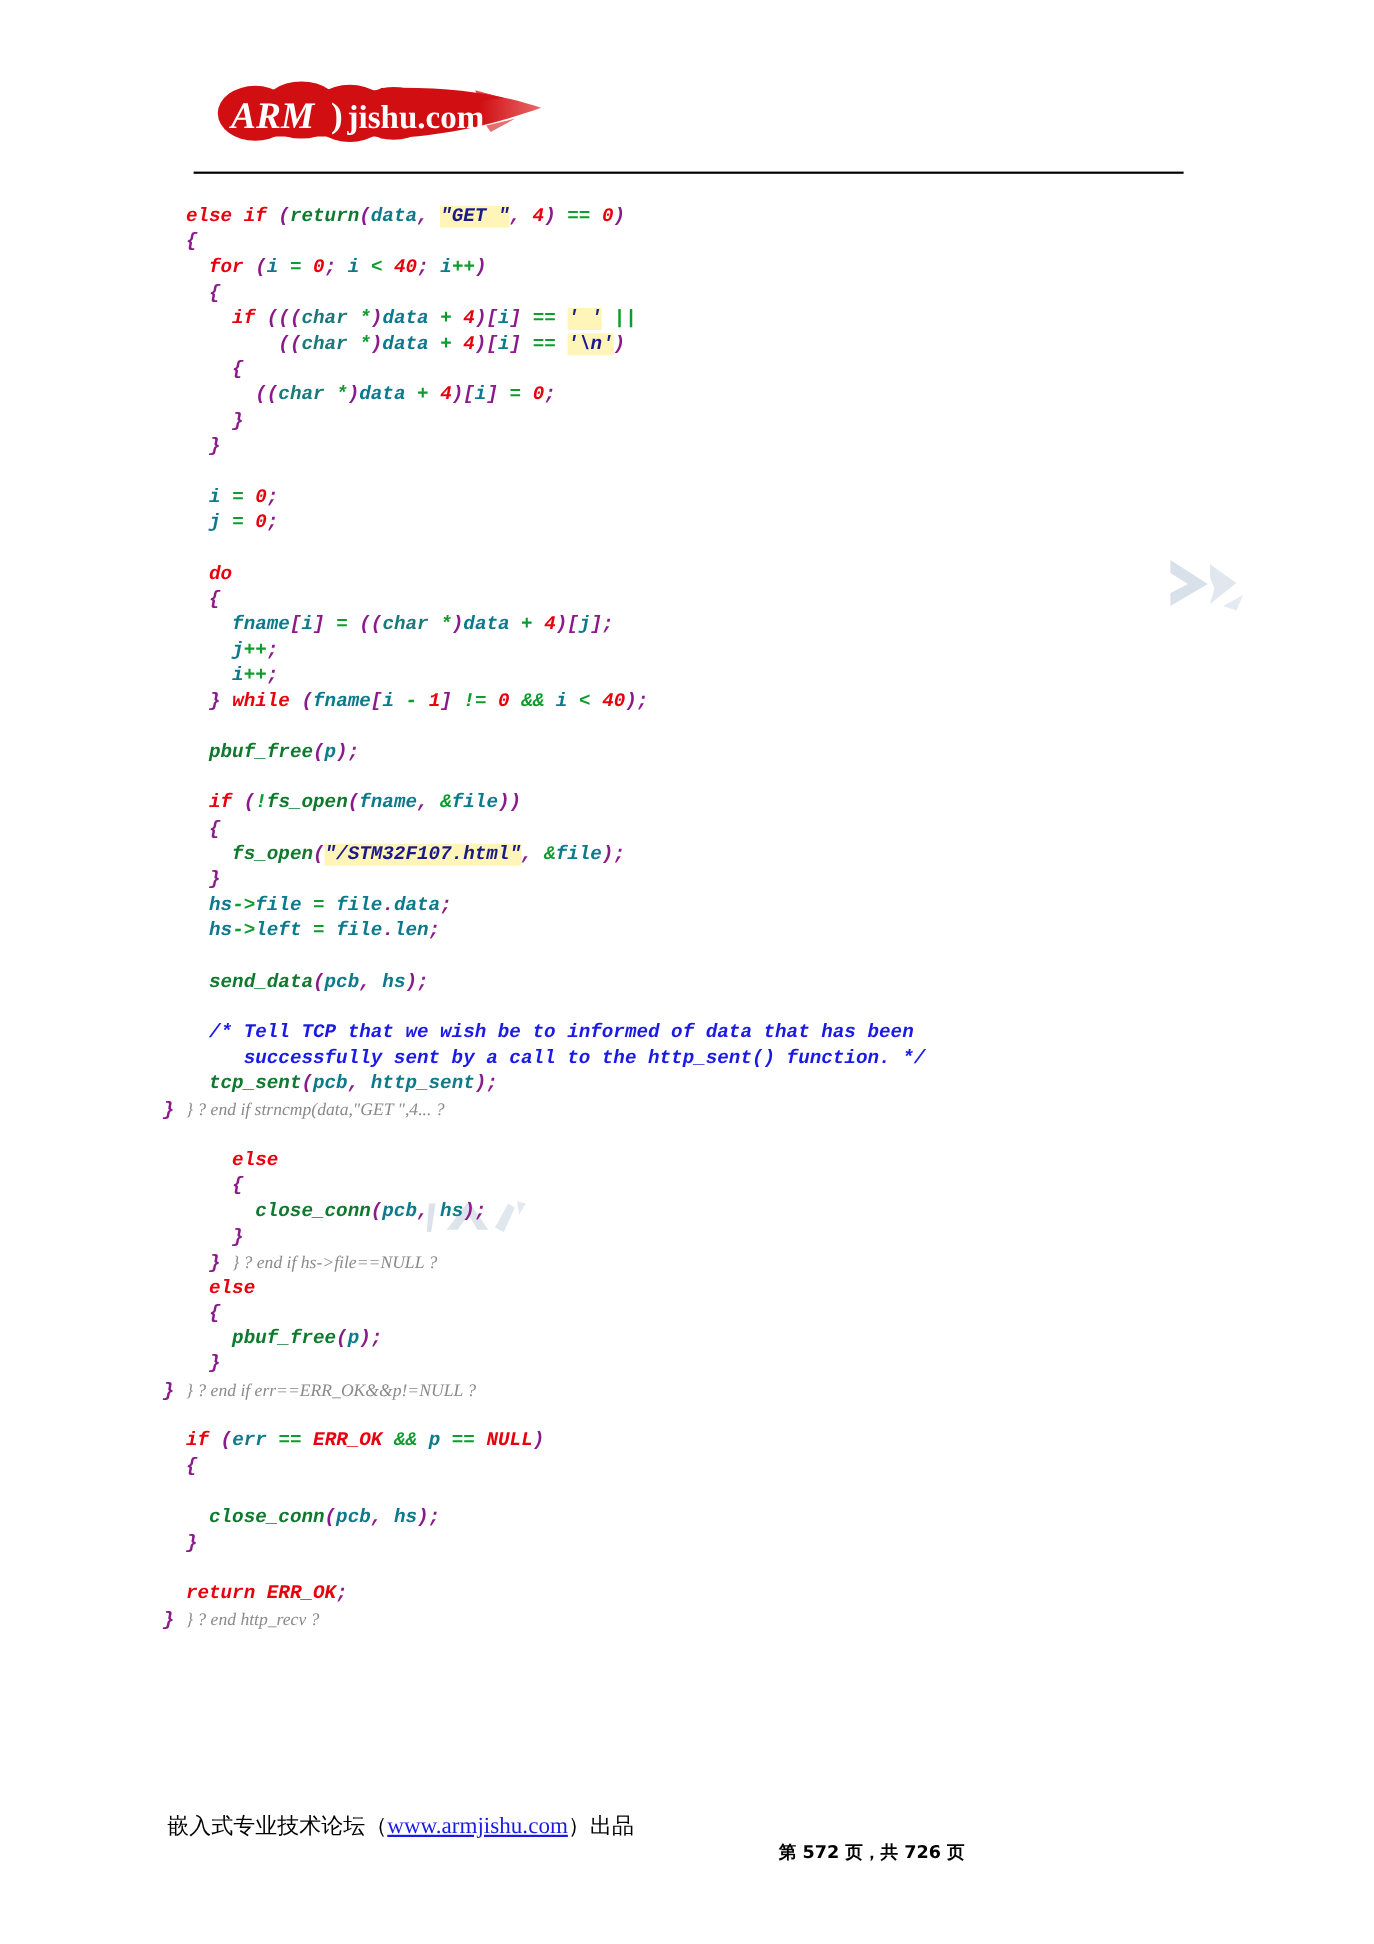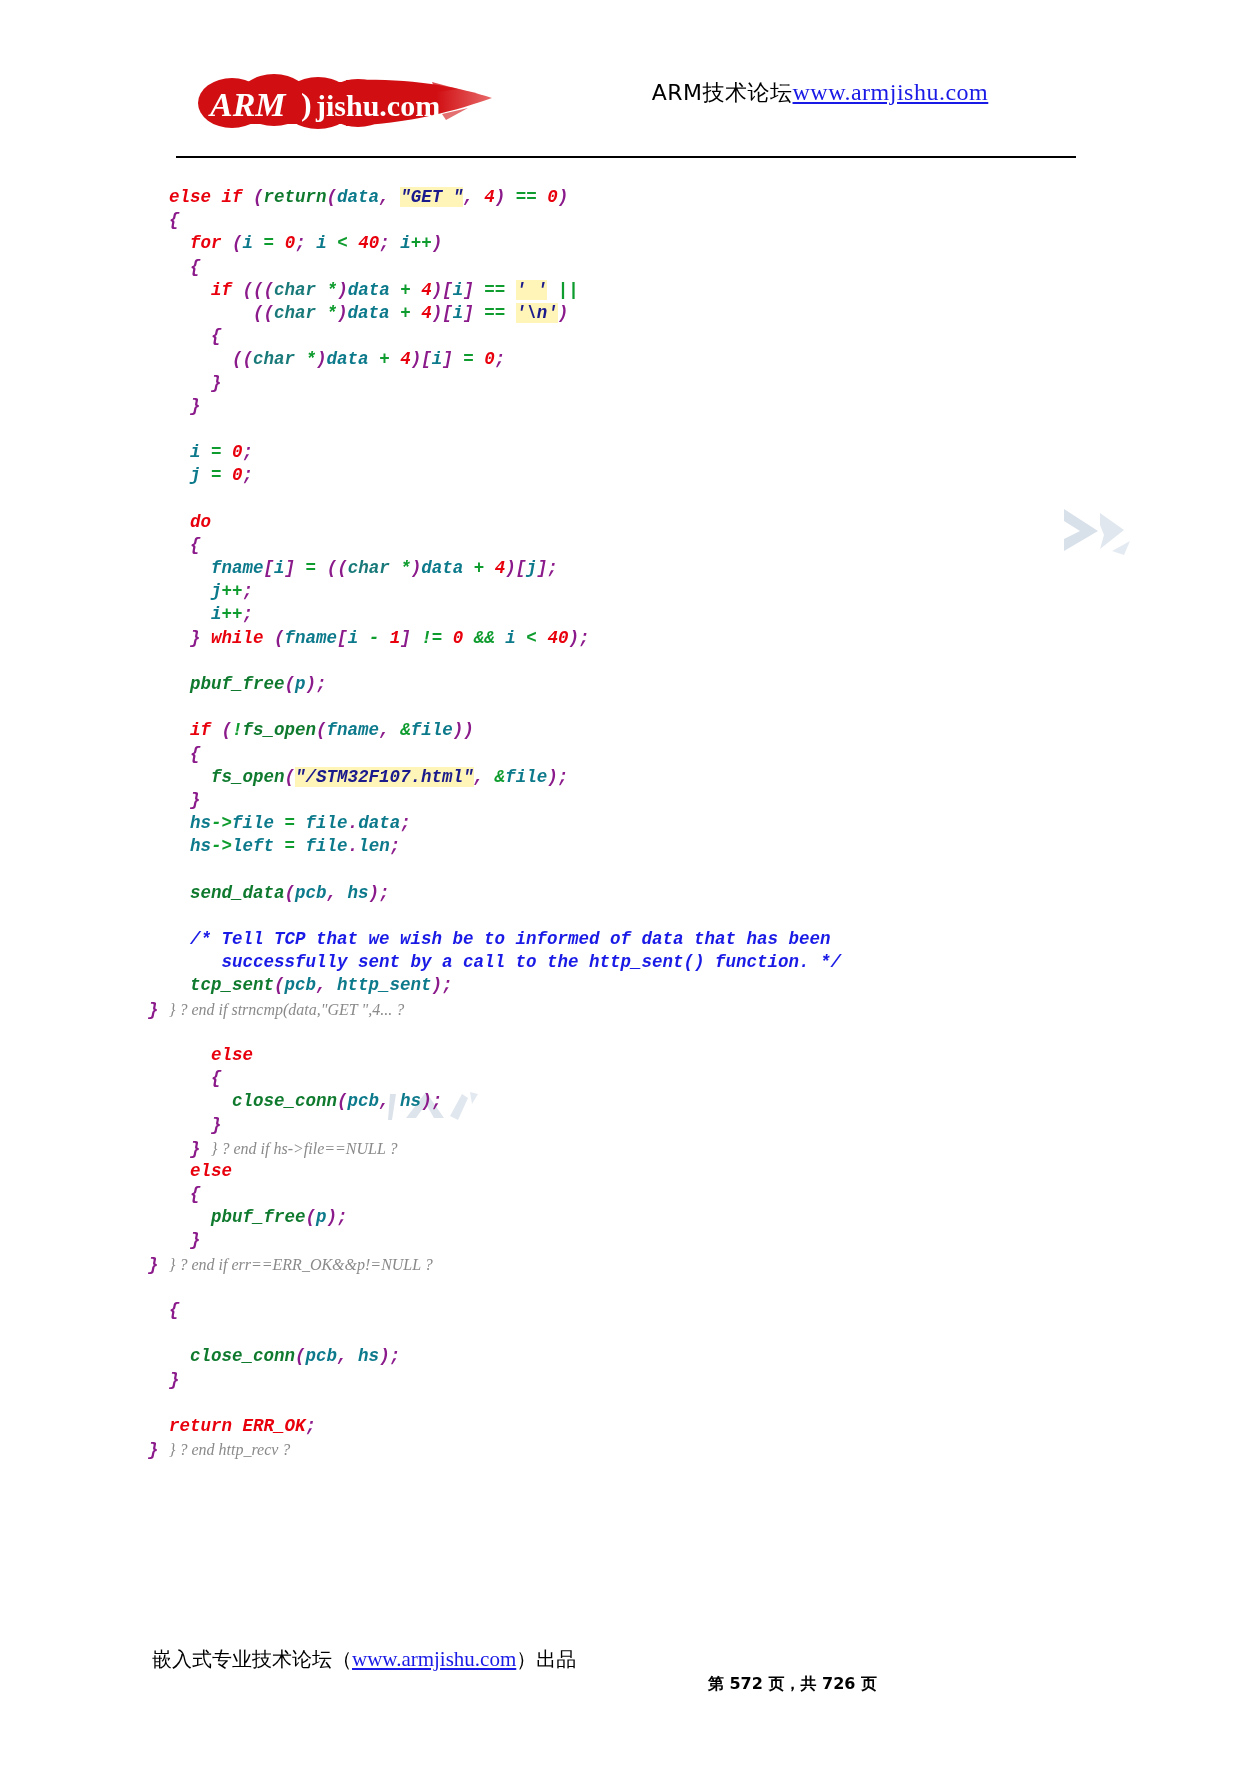--- a/index.html
+++ b/index.html
@@ -188,21 +188,20 @@
       <ellipse cx="162" cy="31" rx="34" ry="24" fill="#d10f13"></ellipse>
       <rect x="20" y="10" width="160" height="42" rx="18" fill="#d10f13"></rect>
 
       <text x="14" y="44" font-family="Liberation Serif, serif" font-size="34" font-weight="bold" font-style="italic" fill="#ffffff">ARM</text>
       <text x="105" y="43" font-family="Liberation Serif, serif" font-size="32" font-weight="bold" fill="#ffffff">)</text>
       <text x="120" y="44" font-family="Liberation Serif, serif" font-size="30" font-weight="bold" fill="#ffffff">jishu.com</text>
     </svg>
   </div>
 
   <div id="header-text">
-    <div id="header-line1"><span class="cn">ARM技术论坛</span><a id="header-url" href="#">www.armjishu.com</a></div>
   </div>
 
   <div id="header-rule"></div>
 </div>
 
 <div class="wm" id="wm-right">
   <svg width="72" height="58" viewBox="0 0 72 58" xmlns="http://www.w3.org/2000/svg">
     <path d="M4 4 L38 26 L4 46 L4 34 L20 26 L4 16 Z" fill="#b9c7d9"></path>
     <path d="M40 8 L64 25 L40 44 L44 30 L40 20 Z" fill="#c8d4e2"></path>
     <path d="M52 46 L70 36 L64 50 Z" fill="#cfdae6"></path>
@@ -261,20 +260,21 @@
 <div class="ln">      <span class="pun">{</span></div>
 <div class="ln">        <span class="fn">close_conn</span><span class="pun">(</span><span class="var">pcb</span><span class="pun">,</span> <span class="var">hs</span><span class="pun">);</span></div>
 <div class="ln">      <span class="pun">}</span></div>
 <div class="ln">    <span class="annbrace">}</span> <span class="ann">} ? end if hs-&gt;file==NULL ?</span></div>
 <div class="ln">    <span class="kw">else</span></div>
 <div class="ln">    <span class="pun">{</span></div>
 <div class="ln">      <span class="fn">pbuf_free</span><span class="pun">(</span><span class="var">p</span><span class="pun">);</span></div>
 <div class="ln">    <span class="pun">}</span></div>
 <div class="ln"><span class="annbrace">}</span> <span class="ann">} ? end if err==ERR_OK&amp;&amp;p!=NULL ?</span></div>
 <div class="ln blank">&nbsp;</div>
+<div class="ln">  <span class="kw">if</span> <span class="pun">(</span><span class="var">err</span> <span class="op">==</span> <span class="kw">ERR_OK</span> <span class="op">&amp;&amp;</span> <span class="var">p</span> <span class="op">==</span> <span class="kw">NULL</span><span class="pun">)</span></div>
 <div class="ln">  <span class="pun">{</span></div>
 <div class="ln blank">&nbsp;</div>
 <div class="ln">    <span class="fn">close_conn</span><span class="pun">(</span><span class="var">pcb</span><span class="pun">,</span> <span class="var">hs</span><span class="pun">);</span></div>
 <div class="ln">  <span class="pun">}</span></div>
 <div class="ln blank">&nbsp;</div>
 <div class="ln">  <span class="kw">return</span> <span class="kw">ERR_OK</span><span class="pun">;</span></div>
 <div class="ln"><span class="annbrace">}</span> <span class="ann">} ? end http_recv ?</span></div>
 
 </div>
 

